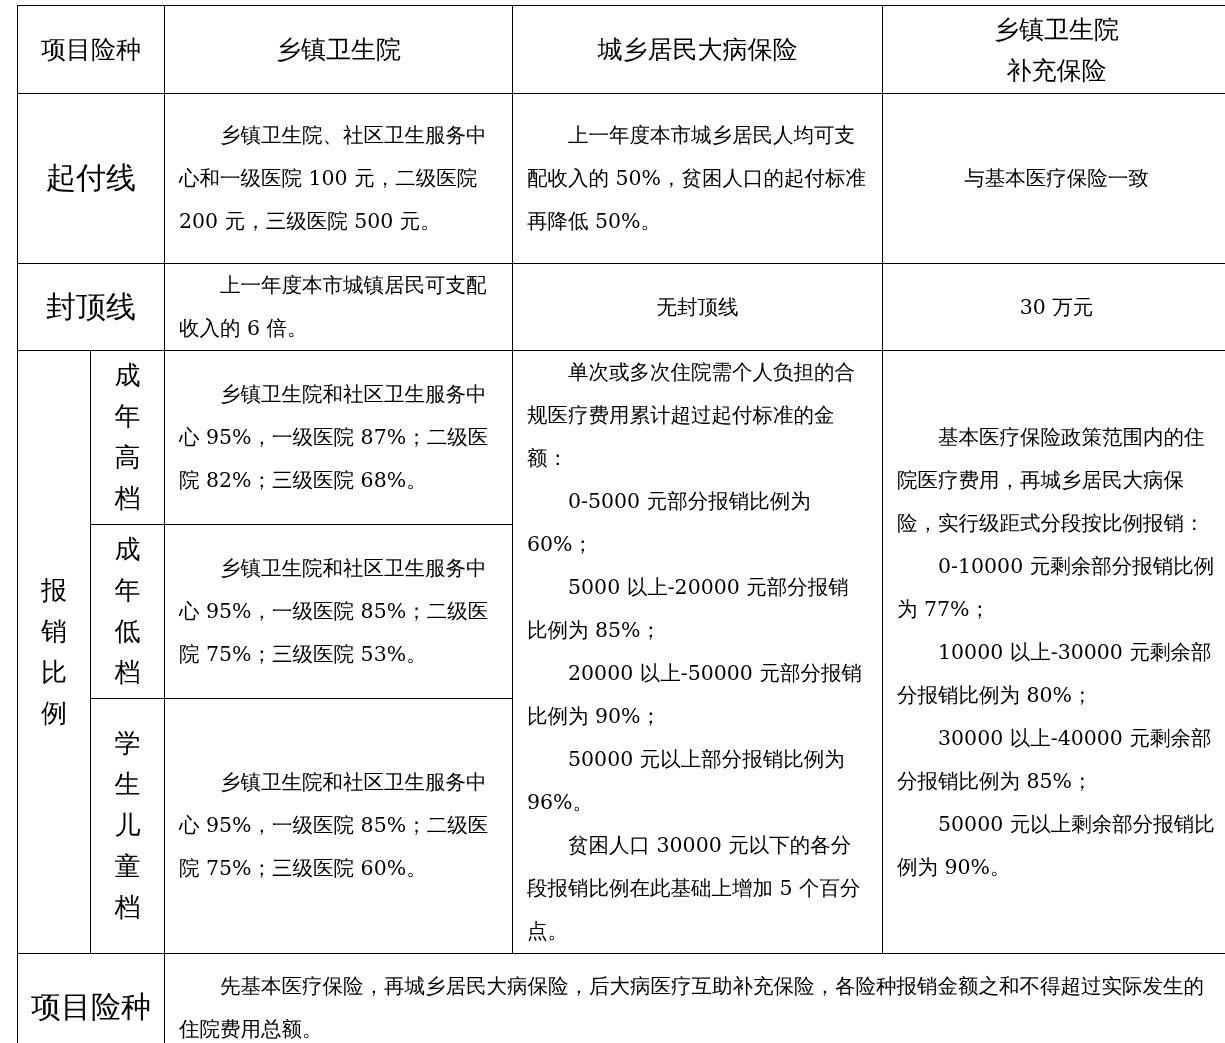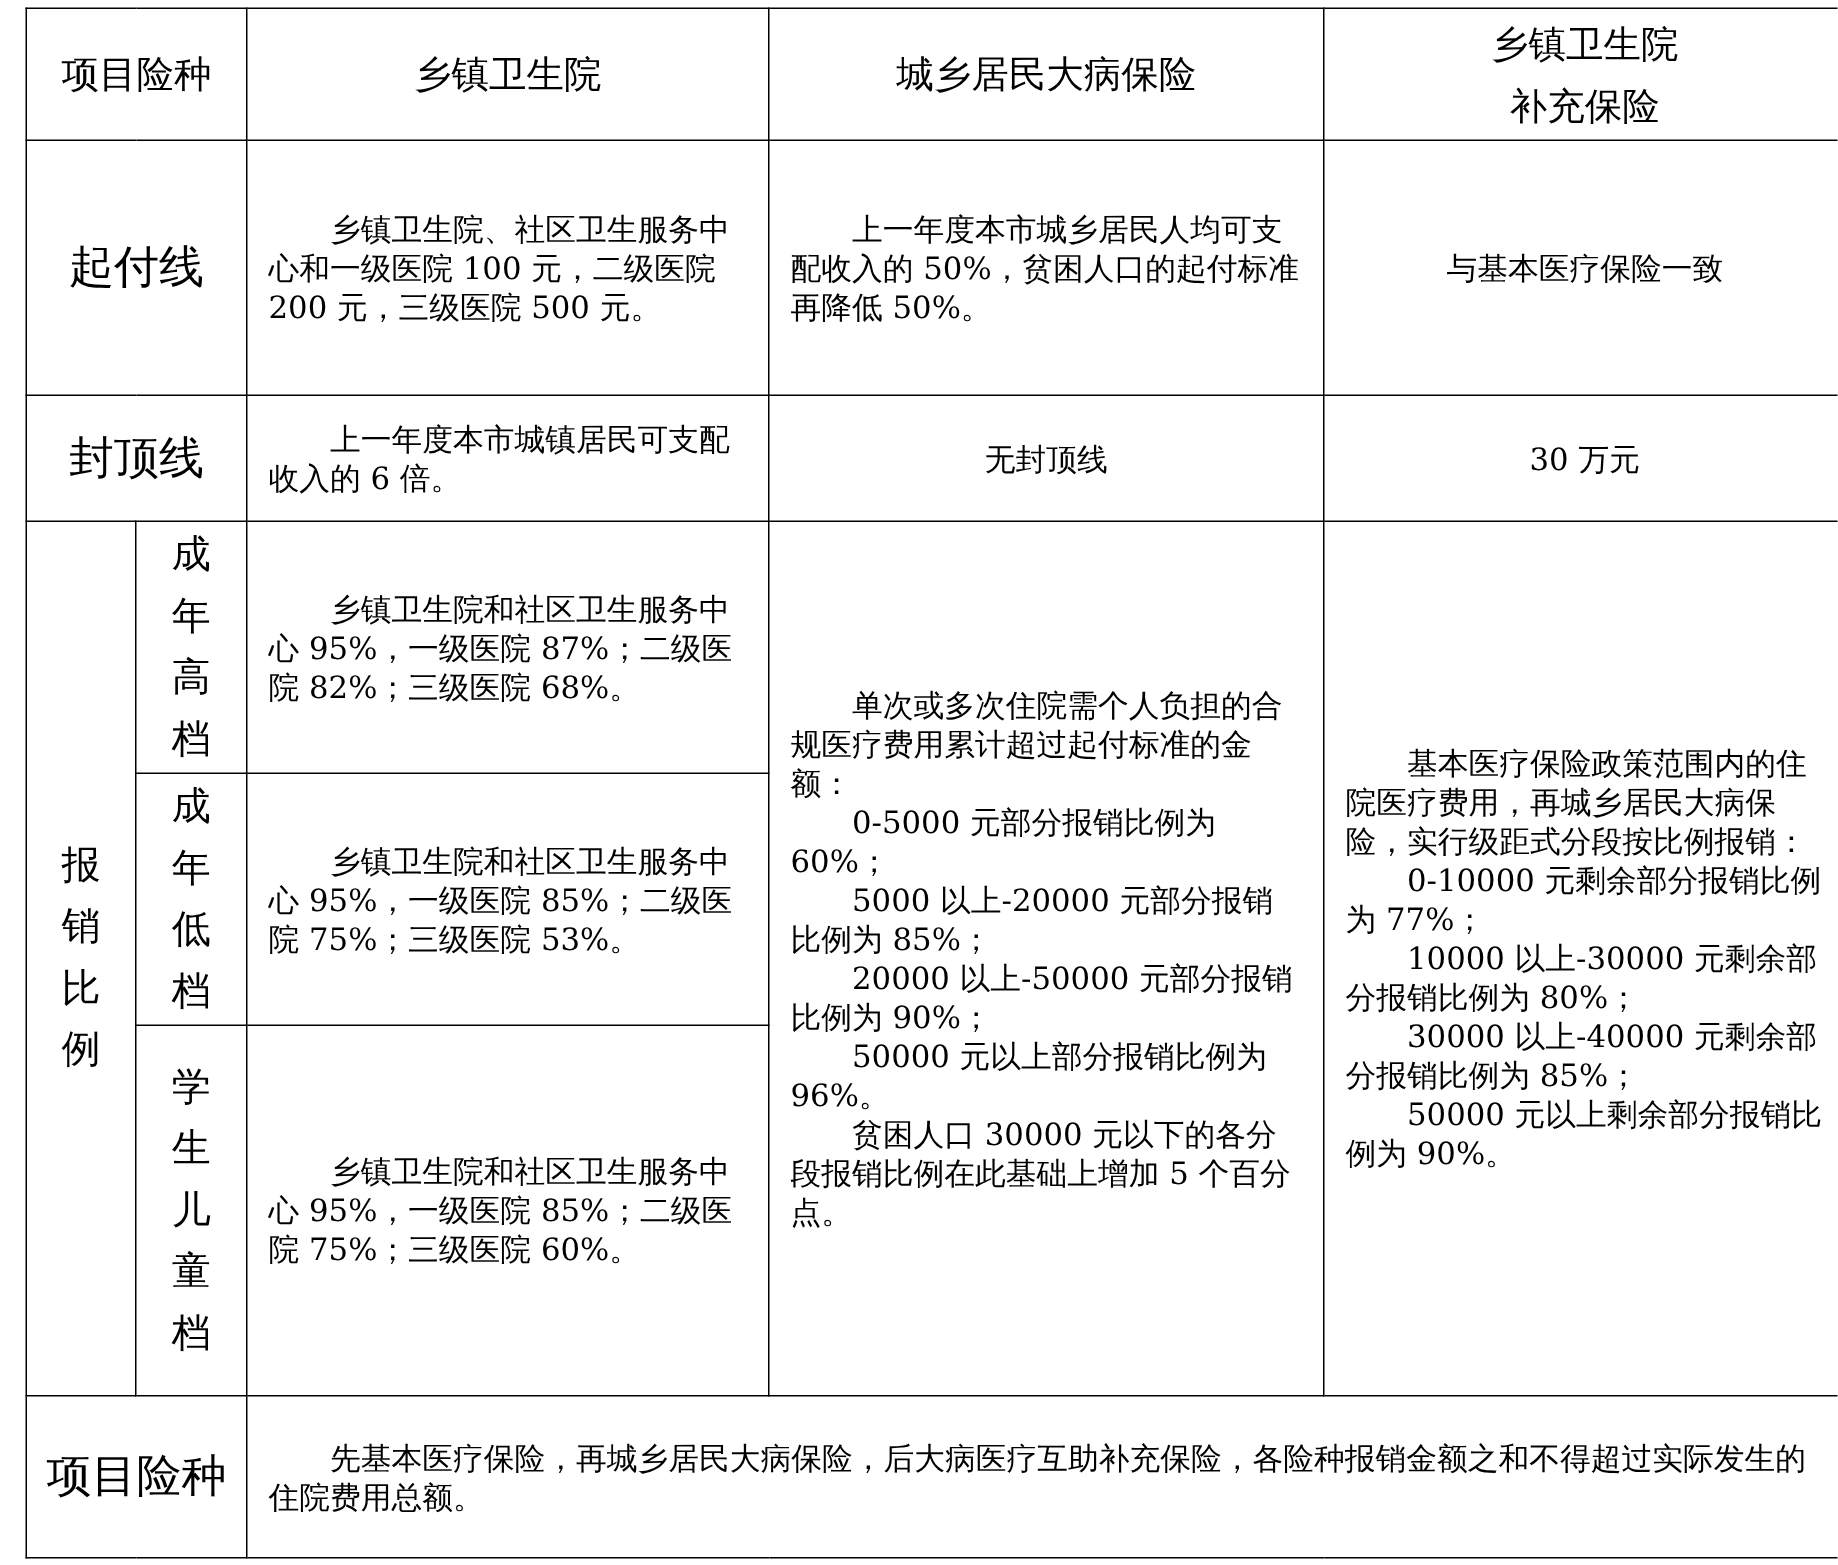--- a/index.html
+++ b/index.html
@@ -30,21 +30,21 @@
   .vert {
     font-family: "DejaVu Sans", sans-serif;
     font-size: 26px;
     text-align: center;
     line-height: 41px;
   }
   .vert span { display: block; }
   .body-cell {
     font-family: "DejaVu Serif", serif;
     font-size: 20.5px;
-    line-height: 26px;
+    line-height: 43px;
     padding: 0 14px !important;
   }
   .body-cell p { margin: 0; text-indent: 2em; }
   .center { text-align: center; }
 </style>
 </head>
 <body>
 
 <table id="tbl">
   <colgroup>

